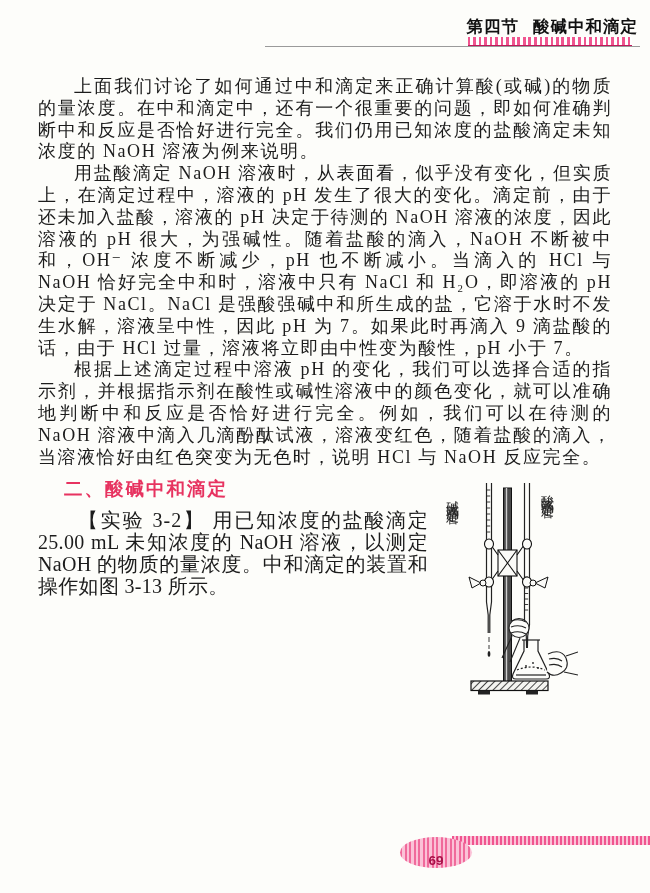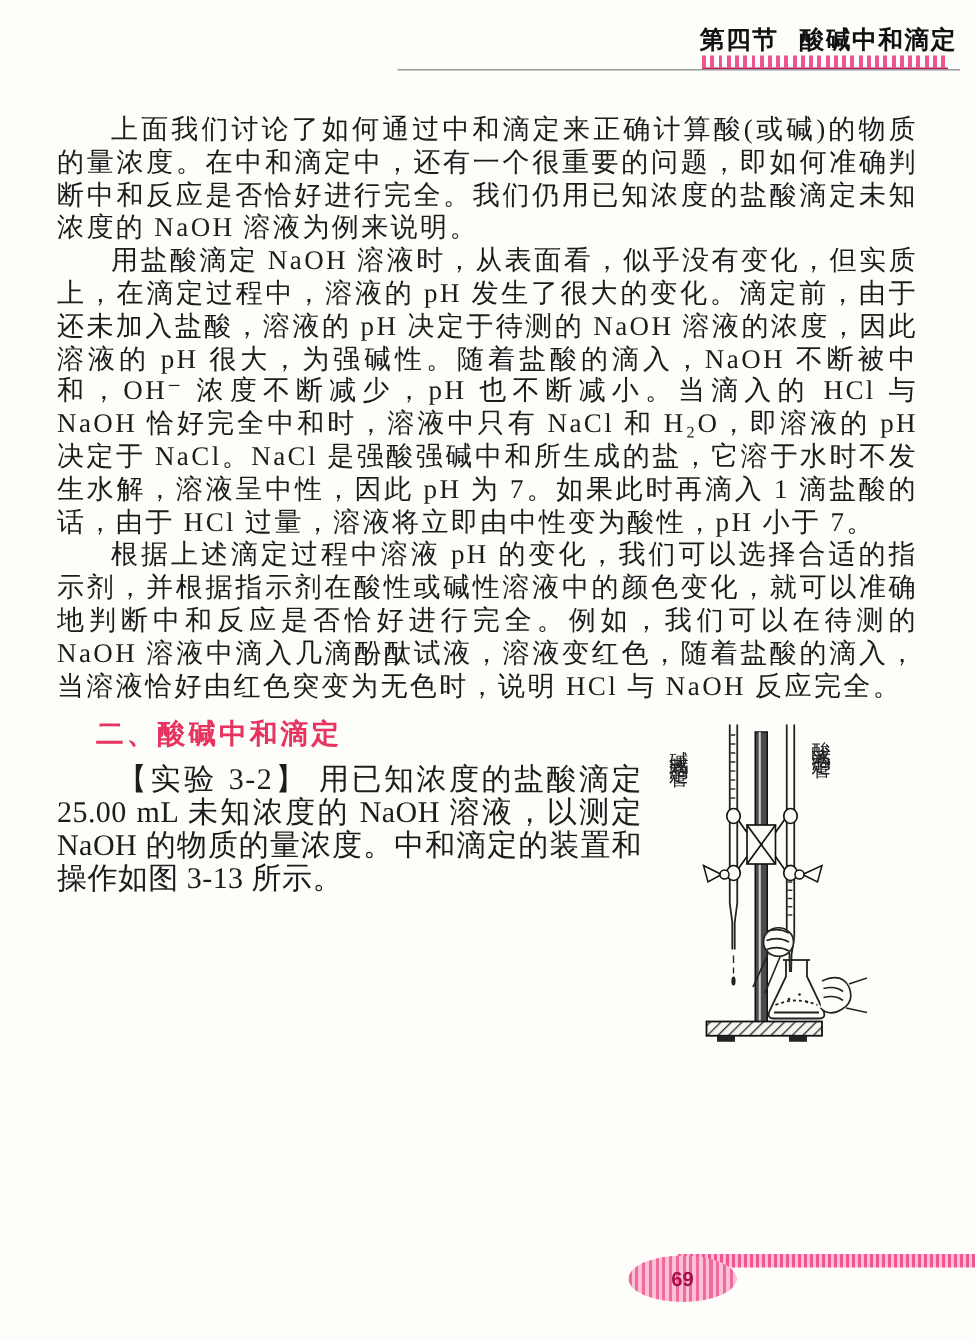--- a/index.html
+++ b/index.html
@@ -58,44 +58,44 @@
     position:absolute;top:220px;left:-10px;width:150px;text-align:center;
     font-size:12.5px;line-height:17px;color:#222;letter-spacing:1px;
   }
   .fig-caption .l2{margin-left:30px;}
   
   .foot-bar{
     position:absolute;left:452px;top:836px;width:198px;height:9px;
     background:repeating-linear-gradient(90deg,var(--accent-pink) 0 2px,var(--stripe-light) 2px 4px);
   }
   .page-badge{
-    position:absolute;left:419px;top:837px;width:72px;height:31px;
+    position:absolute;left:400px;top:837px;width:72px;height:31px;
     border-radius:50%;
     background:repeating-linear-gradient(90deg,#f06a9b 0 2px,var(--stripe-light) 2px 4.5px);
-    display:flex;align-items:center;justify-content:center;
+    display:flex;align-items:flex-end;justify-content:center;
   }
   .page-badge span{
     font-family:"Liberation Sans","DejaVu Sans",sans-serif;
     font-size:13.5px;font-weight:bold;color:var(--page-num-red);
   }
 </style>
 </head>
 <body>
 
 <div class="page">
 
   <div class="hdr-title">
     <span>第四节</span><span class="gap"></span><span>酸碱中和滴定</span>
   </div>
   <div class="hdr-underline"></div>
   <div class="hdr-strip"></div>
 
   <div class="content">
     <p class="para">上面我们讨论了如何通过中和滴定来正确计算酸(或碱)的物质的量浓度。在中和滴定中，还有一个很重要的问题，即如何准确判断中和反应是否恰好进行完全。我们仍用已知浓度的盐酸滴定未知浓度的 NaOH 溶液为例来说明。</p>
-    <p class="para">用盐酸滴定 NaOH 溶液时，从表面看，似乎没有变化，但实质上，在滴定过程中，溶液的 pH 发生了很大的变化。滴定前，由于还未加入盐酸，溶液的 pH 决定于待测的 NaOH 溶液的浓度，因此溶液的 pH 很大，为强碱性。随着盐酸的滴入，NaOH 不断被中和，OH⁻ 浓度不断减少，pH 也不断减小。当滴入的 HCl 与 NaOH 恰好完全中和时，溶液中只有 NaCl 和 H₂O，即溶液的 pH 决定于 NaCl。NaCl 是强酸强碱中和所生成的盐，它溶于水时不发生水解，溶液呈中性，因此 pH 为 7。如果此时再滴入 1 滴盐酸的话，由于 HCl 过量，溶液将立即由中性变为酸性，pH 小于 7。</p>
+    <p class="para">用盐酸滴定 NaOH 溶液时，从表面看，似乎没有变化，但实质上，在滴定过程中，溶液的 pH 发生了很大的变化。滴定前，由于还未加入盐酸，溶液的 pH 决定于待测的 NaOH 溶液的浓度，因此溶液的 pH 很大，为强碱性。随着盐酸的滴入，NaOH 不断被中和，OH⁻ 浓度不断减少，pH 也不断减小。当滴入的 HCl 与 NaOH 恰好完全中和时，溶液中只有 NaCl 和 H₂O，即溶液的 pH 决定于 NaCl。NaCl 是强酸强碱中和所生成的盐，它溶于水时不发生水解，溶液呈中性，因此 pH 为 7。如果此时再滴入 9 滴盐酸的话，由于 HCl 过量，溶液将立即由中性变为酸性，pH 小于 7。</p>
     <p class="para">根据上述滴定过程中溶液 pH 的变化，我们可以选择合适的指示剂，并根据指示剂在酸性或碱性溶液中的颜色变化，就可以准确地判断中和反应是否恰好进行完全。例如，我们可以在待测的 NaOH 溶液中滴入几滴酚酞试液，溶液变红色，随着盐酸的滴入，当溶液恰好由红色突变为无色时，说明 HCl 与 NaOH 反应完全。</p>
 
     <h2 class="sec-heading">二、酸碱中和滴定</h2>
 
     <p class="para small narrow"><span class="exp-label">【实验 3-2】</span> <span>用已知浓度的盐酸滴定 25.00 mL 未知浓度的 NaOH 溶液，以测定 NaOH 的物质的量浓度。中和滴定的装置和操作如图 3-13 所示。</span></p>
 
   </div>
 
   <div class="figure">
     <span class="fig-label left">碱式滴定管</span>

